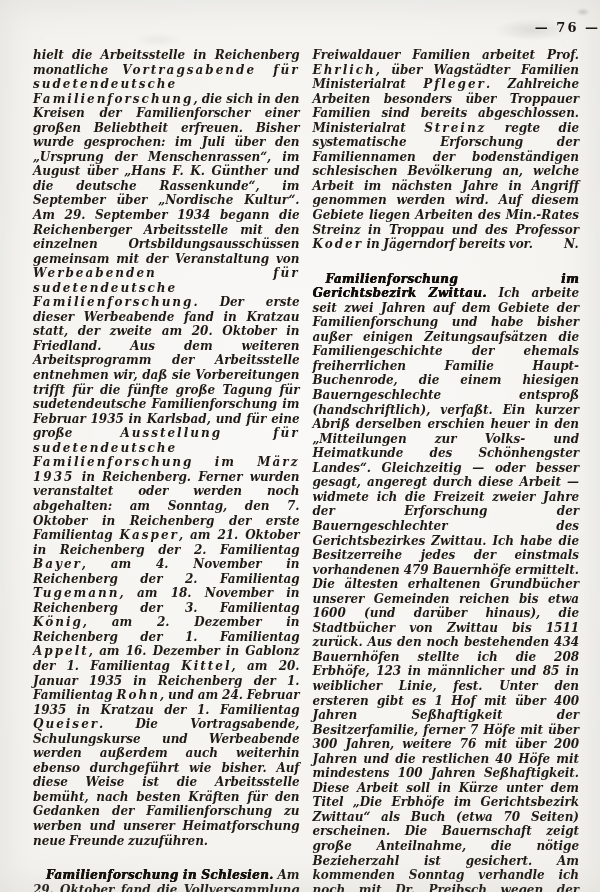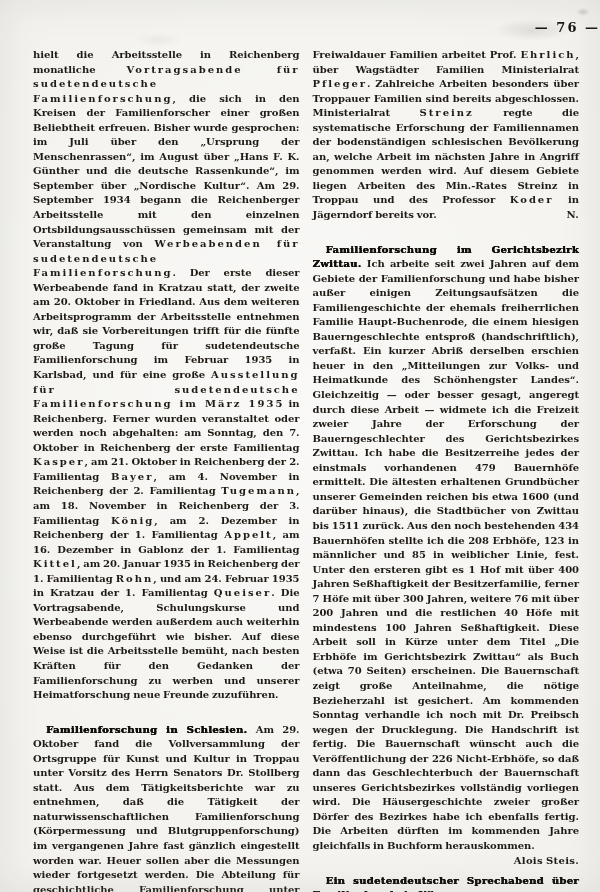--- a/index.html
+++ b/index.html
@@ -32,27 +32,28 @@
   }
   .columns {
     display:grid;
     grid-template-columns:1fr 1fr;
     column-gap:13px;
     padding:13px 21px 0 33px;
     align-items:start;
   }
   p.para {
     margin:0;
-    font-size:10px;
+    font-size:12px;
     line-height:14.55px;
     text-align:justify;
     text-align-last:left;
     word-spacing:-0.6px;
     letter-spacing:-0.05px;
     hyphens:none;
+    font-style:italic;
   }
   p.para.indent { text-indent:13px; }
   p.para + p.para { margin-top:20px; }
   .seg-normal { }
   .seg-spaced { letter-spacing:2px; word-spacing:0.4px; }
   .seg-heading {
     letter-spacing:0.35px;
     color:#120e09;
     text-shadow:0.45px 0 0 currentColor, 0 0.3px 0 currentColor;
   }

